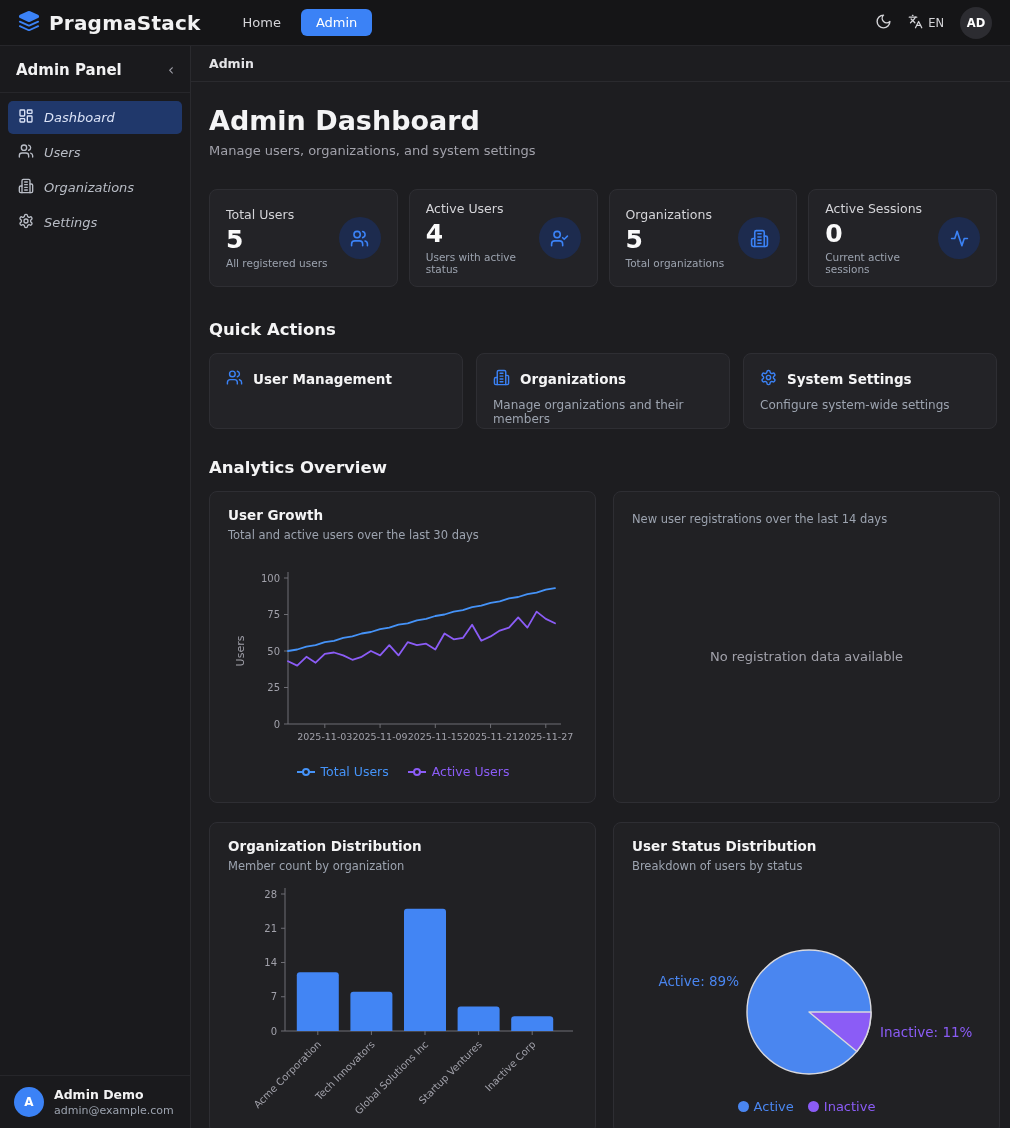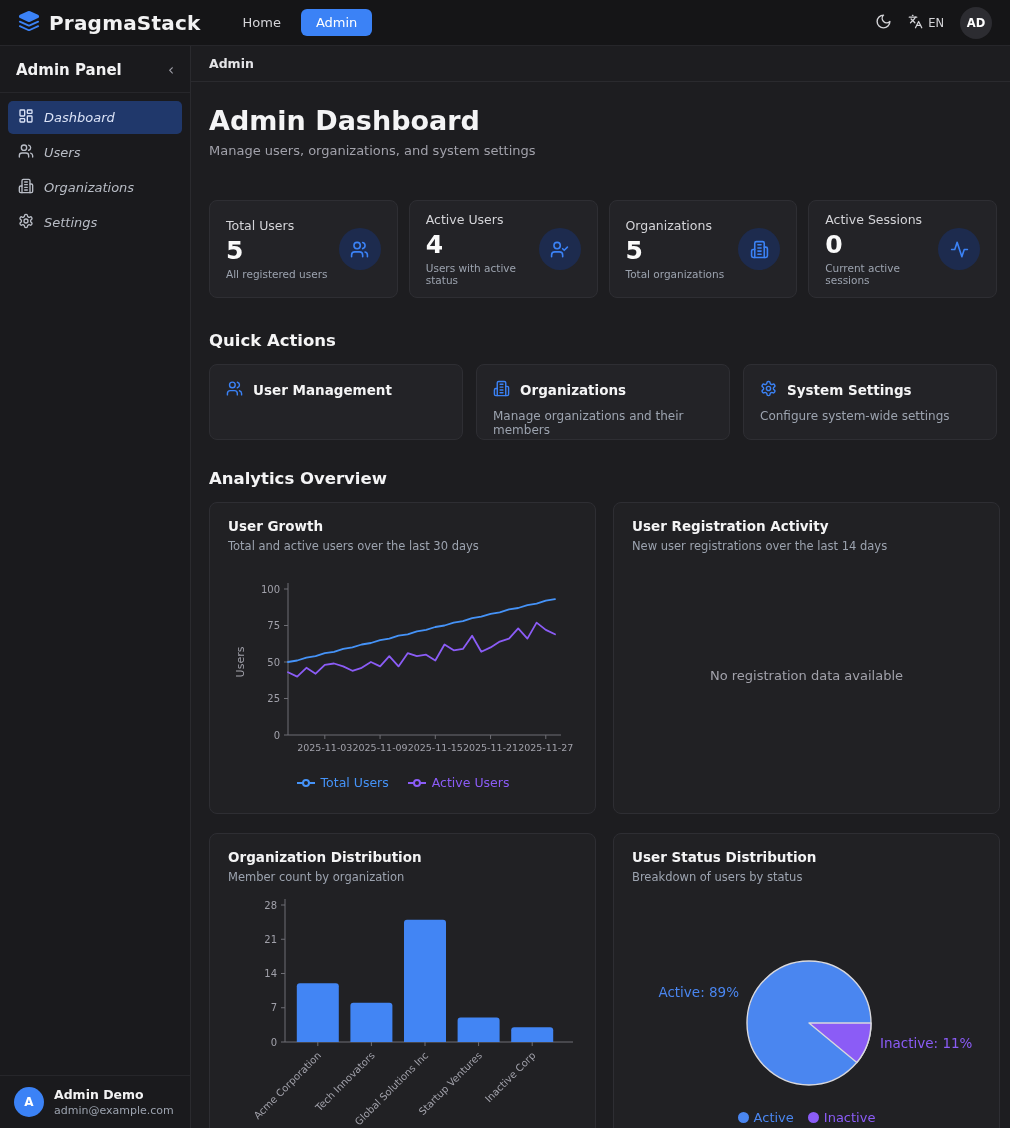--- a/index.html
+++ b/index.html
@@ -62,21 +62,21 @@
   .footer-email { font-size:11px; color:#9ca3af; margin-top:2px; }
   
   .main { flex:1; display:flex; flex-direction:column; min-width:0; }
   .breadcrumb-bar {
     height:36px; display:flex; align-items:center; padding:0 18px;
     border-bottom:1px solid #2a2a2e; flex-shrink:0;
   }
   .breadcrumb { font-size:12.5px; font-weight:bold; color:#e4e4e7; }
   .content { padding:23px 13px 8px 18px; overflow:hidden; }
   .page-title { font-size:27px; font-weight:bold; color:#f4f4f5; }
-  .page-sub { font-size:13px; color:#a1a1aa; margin-top:7px; margin-bottom:42px; }
+  .page-sub { font-size:13px; color:#a1a1aa; margin-top:7px; margin-bottom:31px; }
   
   .stats-grid { display:grid; grid-template-columns:repeat(4,1fr); gap:11px;
     margin-bottom:33px; }
   .stat-card {
     background:#232327; border:1px solid #2e2e33; border-radius:8px;
     padding:16px; height:98px; display:flex; align-items:center;
     justify-content:space-between;
   }
   .stat-label { font-size:12.5px; color:#d4d4d8; }
   .stat-value { font-size:25px; font-weight:bold; color:#fafafa; margin:3px 0; }
@@ -387,21 +387,20 @@
                     <line x1="1" y1="5" x2="19" y2="5" stroke="#8b5cf6" stroke-width="2"></line>
                     <circle cx="10" cy="5" r="3" fill="#212124" stroke="#8b5cf6" stroke-width="2"></circle>
                   </svg>
                 <span style="color:#8b5cf6">Active Users</span>
               </span>
             </div>
           </div>
         </div>
 
         <div class="chart-card">
-          <div class="chart-title">User Registration Activity</div>
           <div class="chart-sub">New user registrations over the last 14 days</div>
           <div class="empty-body">
             <span class="empty-msg">No registration data available</span>
           </div>
         </div>
 
         <div class="chart-card">
           <div class="chart-title">Organization Distribution</div>
           <div class="chart-sub">Member count by organization</div>
           <div class="chart-body" style="justify-content:center">

